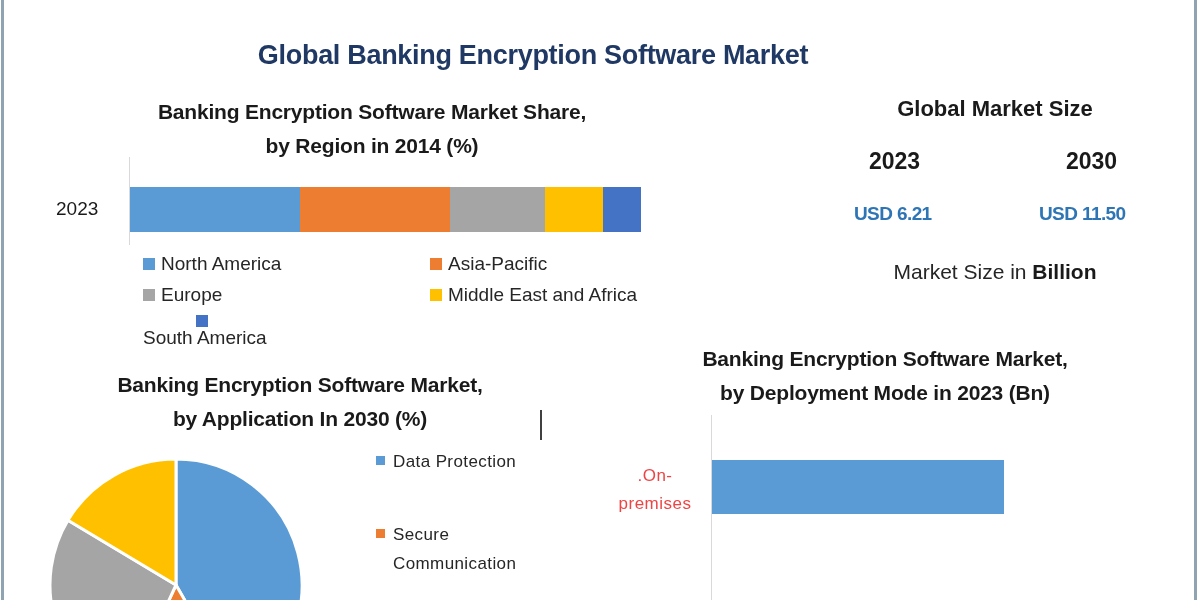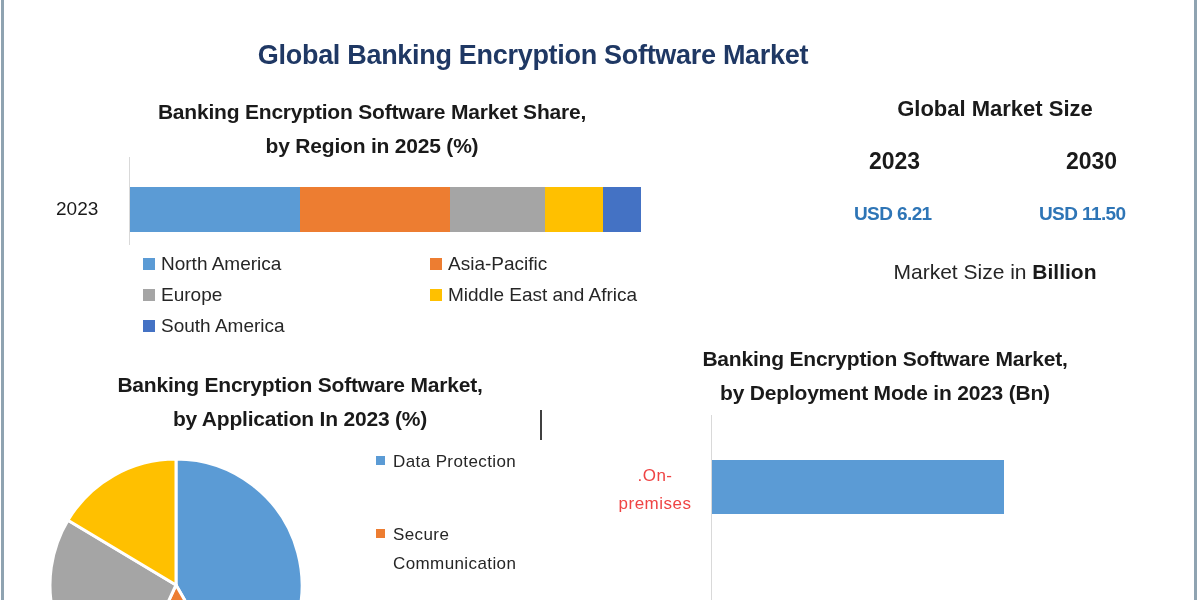--- a/index.html
+++ b/index.html
@@ -48,21 +48,21 @@
 <body>
 
 <div class="frame-left"></div>
 <div class="frame-right"></div>
 
 <div class="main-title">Global Banking Encryption Software Market</div>
 
 <div>
   <div class="sub-title" style="left:92px; top:95px; width:560px;">
     <div>Banking Encryption Software Market Share,</div>
-    <div>by Region in 2025 (%)</div>
+    <div>by Region in 2014 (%)</div>
   </div>
   <div class="region-axis"></div>
   <div class="region-ylabel">2023</div>
   <div class="region-bar" id="region-bar">
       <div class="seg" style="width: 170.163px; background: rgb(91, 155, 213);"></div>
       <div class="seg" style="width: 150.234px; background: rgb(237, 125, 49);"></div>
       <div class="seg" style="width: 95.046px; background: rgb(165, 165, 165);"></div>
       <div class="seg" style="width: 57.743px; background: rgb(255, 192, 0);"></div>
       <div class="seg" style="width: 37.814px; background: rgb(68, 114, 196);"></div>
     </div>
@@ -77,40 +77,40 @@
       <span>Asia-Pacific</span>
     </div>
     <div class="item" style="left:143px; top:284px;">
       <span class="sw" style="background:#a5a5a5"></span>
       <span>Europe</span>
     </div>
     <div class="item" style="left:430px; top:284px;">
       <span class="sw" style="background:#ffc000"></span>
       <span>Middle East and Africa</span>
     </div>
-    <div class="item" style="left:143px; top:315px;">
+    <div class="item" style="left:143px; top:315px;flex-direction:column;">
       <span class="sw" style="background:#4472c4"></span>
       <span>South America</span>
     </div>
   </div>
 </div>
 
 <div>
   <div class="ms-title">Global Market Size</div>
   <div class="ms-year" style="left:869px;">2023</div>
   <div class="ms-year" style="left:1066px;">2030</div>
   <div class="ms-val" style="left:854px;">USD 6.21</div>
   <div class="ms-val" style="left:1039px;text-align:center;">USD 11.50</div>
   <div class="ms-unit"><span>Market Size in </span><b>Billion</b></div>
 </div>
 
 <div>
   <div class="sub-title" style="left:90px; top:368px; width:420px;">
     <div>Banking Encryption Software Market,</div>
-    <div>by Application In 2023 (%)</div>
+    <div>by Application In 2030 (%)</div>
   </div>
   <div class="tick-mark"></div>
   <div class="pie-wrap">
     <svg id="pie-svg" width="252" height="252" viewBox="0 0 252 252">
         <path d="M126,126 L126,0 A126,126 0 0 1 188.77132327277585,235.25090834672574 Z" fill="#5b9bd5" stroke="#ffffff" stroke-width="3"></path>
         <path d="M126,126 L188.77132327277585,235.25090834672574 A126,126 0 0 1 73.06919822011241,240.34303749218074 Z" fill="#ed7d31" stroke="#ffffff" stroke-width="3"></path>
         <path d="M126,126 L73.06919822011241,240.34303749218074 A126,126 0 0 1 17.951641319599815,61.18061874353019 Z" fill="#a5a5a5" stroke="#ffffff" stroke-width="3"></path>
         <path d="M126,126 L17.951641319599815,61.18061874353019 A126,126 0 0 1 125.99999999999997,0 Z" fill="#ffc000" stroke="#ffffff" stroke-width="3"></path>
       </svg>
   </div>

